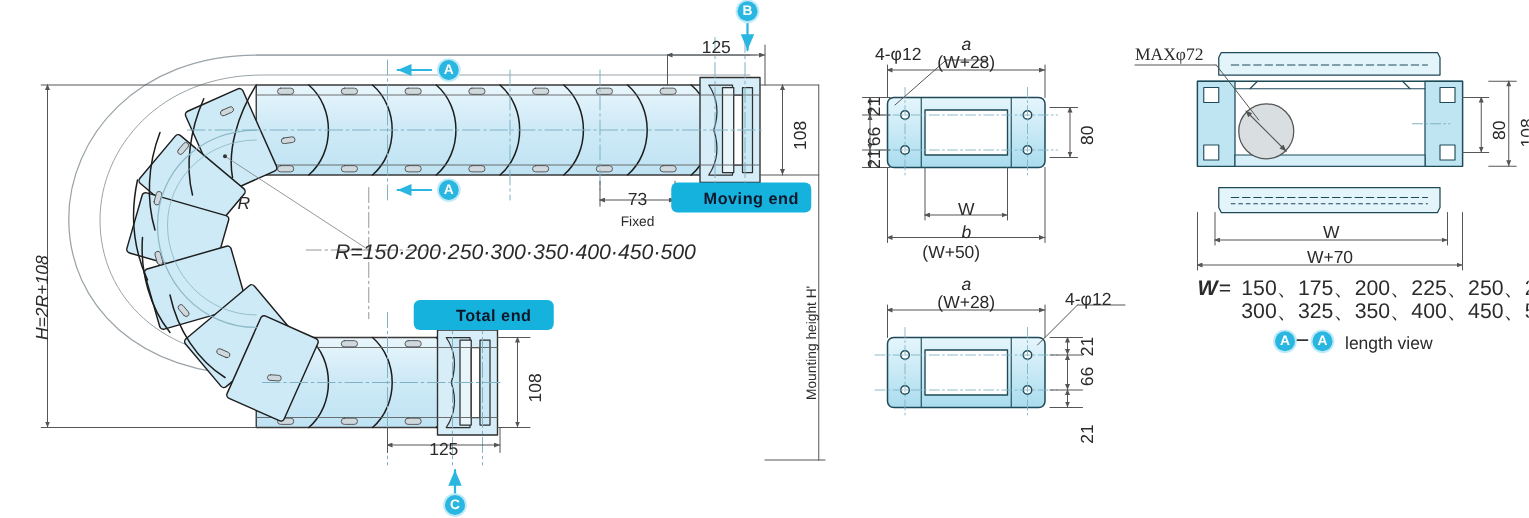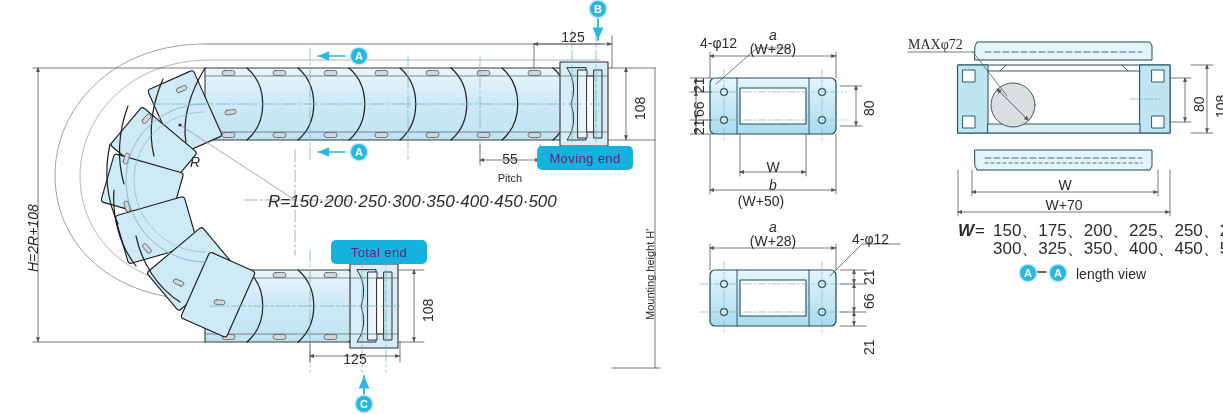--- a/index.html
+++ b/index.html
@@ -15,23 +15,23 @@
   .lbl{position:absolute;white-space:nowrap;font-size:13px;color:#2b2b2b;line-height:1;}
   .lbl.sm{font-size:11px;}
   .lbl.md{font-size:14px;}
   .lbl.lg{font-size:17px;}
   .lbl.ital{font-style:italic;}
   .rot90{transform:rotate(-90deg);transform-origin:0 0;}
   .ctr{transform:translateX(-50%);}
 
   
   .badge{
-    position:absolute;background:#15b2dd;color:#701a75;border-radius:5px;
-    font-size:13px;font-weight:normal;letter-spacing:.4px;
-    display:flex;align-items:center;justify-content:center;
+    position:absolute;background:#15b2dd;color:#0f172a;border-radius:5px;
+    font-size:13px;font-weight:bold;letter-spacing:.4px;
+    display:flex;align-items:center;justify-content:center;padding-left:16px;
   }
   
   .mark{
     position:absolute;width:16px;height:16px;border-radius:50%;
     background:#29b6e0;color:#fff;font-size:11px;font-weight:bold;
     display:flex;align-items:center;justify-content:center;
     box-shadow:0 0 0 1.5px #bfeaf7;
   }
 </style>
 </head>
@@ -425,22 +425,22 @@
   </g>
 </svg>
 
 
 <div class="lbl md rot90 ital" style="left:26px;top:272px;">H=2R+108</div>
 
 <div class="lbl md ital" style="left:190px;top:155px;">R</div>
 
 <div class="lbl lg ital" style="left:268px;top:193px;">R=150·200·250·300·350·400·450·500</div>
 
-<div class="lbl md ctr" style="left:510px;top:152px;">55</div>
-<div class="lbl sm ctr" style="left:510px;top:173px;">Pitch</div>
+<div class="lbl md ctr" style="left:510px;top:152px;">73</div>
+<div class="lbl sm ctr" style="left:510px;top:173px;">Fixed</div>
 
 <div class="lbl md ctr" style="left:573px;top:30px;">125</div>
 <div class="lbl md rot90" style="left:633px;top:120px;">108</div>
 
 <div class="lbl md ctr" style="left:355px;top:352px;">125</div>
 <div class="lbl md rot90" style="left:421px;top:322px;">108</div>
 
 <div class="lbl sm rot90" style="left:645px;top:320px;">Mounting height  H'</div>
 
 <div class="badge" style="left:537px;top:146px;width:96px;height:24px;">Moving  end</div>

